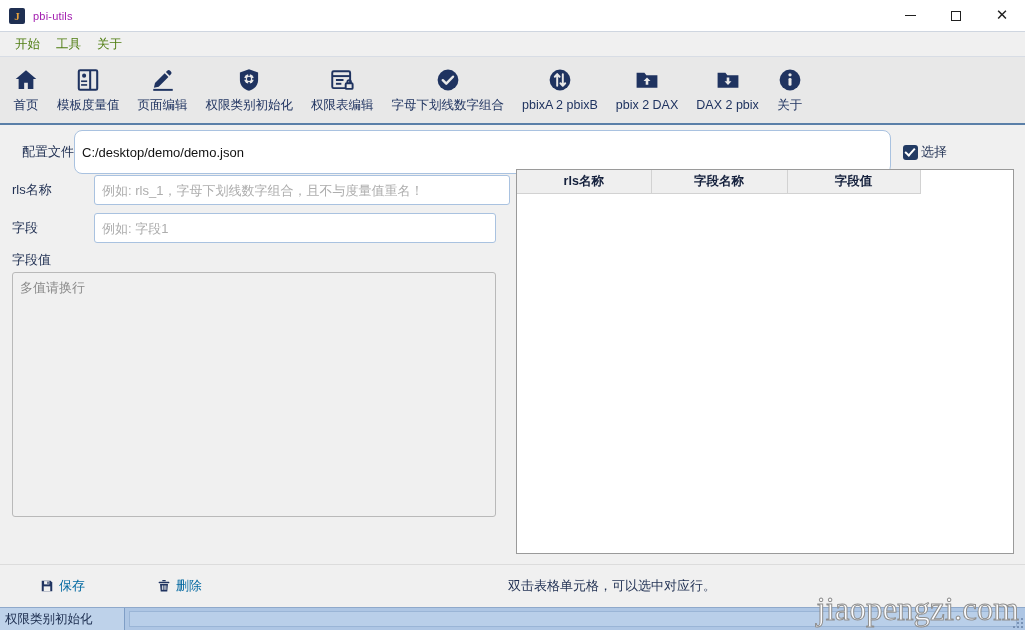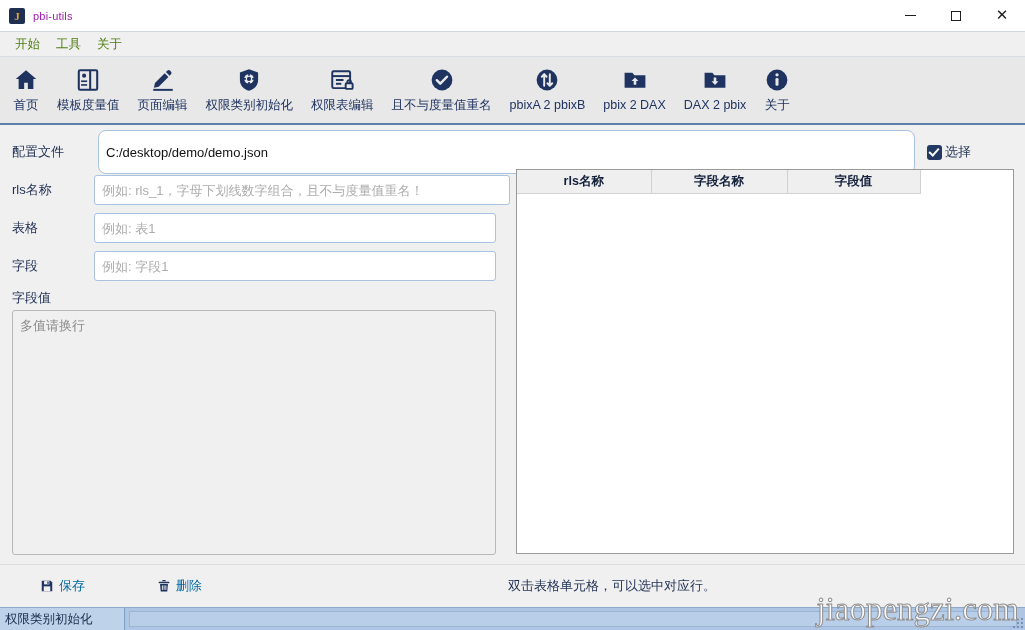--- a/index.html
+++ b/index.html
@@ -200,21 +200,21 @@
     color: #111;
     padding: 6px 7px;
     resize: none;
     font-family: "Liberation Sans", "DejaVu Sans", sans-serif;
     outline: none;
   }
   .area::placeholder { color: #8a8a8a; }
 
   
   .config-row { padding-left: 12px; padding-right: 12px; }
-  .config-row .form-label { width: 86px; }
+  .config-row .form-label { width: 62px; text-align: right; }
   .config-input {
     flex: 1 1 auto;
     height: 44px;
     border-radius: 8px;
   }
   .cb-wrap {
     display: flex;
     align-items: center;
     margin-left: 12px;
     flex: 0 0 auto;
@@ -454,21 +454,21 @@
       <span class="tool-label">权限表编辑</span>
     </div>
 
     <div class="tool-btn">
       <span class="tool-ico">
         <svg width="26" height="26" viewBox="0 0 24 24" fill="currentColor">
           <circle cx="12" cy="12" r="9.6"></circle>
           <path d="M7.2 12.2l3.2 3.2 6.2-6.4" fill="none" stroke="#e8e8e8" stroke-width="2.3" stroke-linecap="round" stroke-linejoin="round"></path>
         </svg>
       </span>
-      <span class="tool-label">且不与度量值重名</span>
+      <span class="tool-label">字母下划线数字组合</span>
     </div>
 
     <div class="tool-btn">
       <span class="tool-ico">
         <svg width="26" height="26" viewBox="0 0 24 24" fill="currentColor">
           <circle cx="12" cy="12" r="9.6"></circle>
           <path d="M9.4 6.6v10.8M9.4 6.6l-2.2 2.4M9.4 6.6l2.2 2.4" fill="none" stroke="#e8e8e8" stroke-width="1.8" stroke-linecap="round" stroke-linejoin="round"></path>
           <path d="M14.6 17.4V6.6M14.6 17.4l-2.2-2.4M14.6 17.4l2.2-2.4" fill="none" stroke="#e8e8e8" stroke-width="1.8" stroke-linecap="round" stroke-linejoin="round"></path>
         </svg>
       </span>
@@ -519,24 +519,20 @@
           <span class="cbox"></span>
           <span class="cb-label">选择</span>
         </div>
       </div>
 
       <div class="form-row">
         <div class="form-label">rls名称</div>
         <input class="txt wide" type="text" style="margin-right: 3px;" placeholder="例如: rls_1，字母下划线数字组合，且不与度量值重名！">
       </div>
 
-      <div class="form-row">
-        <div class="form-label">表格</div>
-        <input class="txt short" type="text" placeholder="例如: 表1" style="">
-      </div>
 
       <div class="form-row">
         <div class="form-label">字段</div>
         <input class="txt short" type="text" placeholder="例如: 字段1" style="">
       </div>
 
       <div class="label-above">字段值</div>
       <div class="area-wrap">
         <textarea class="area" placeholder="多值请换行" style=""></textarea>
       </div>

